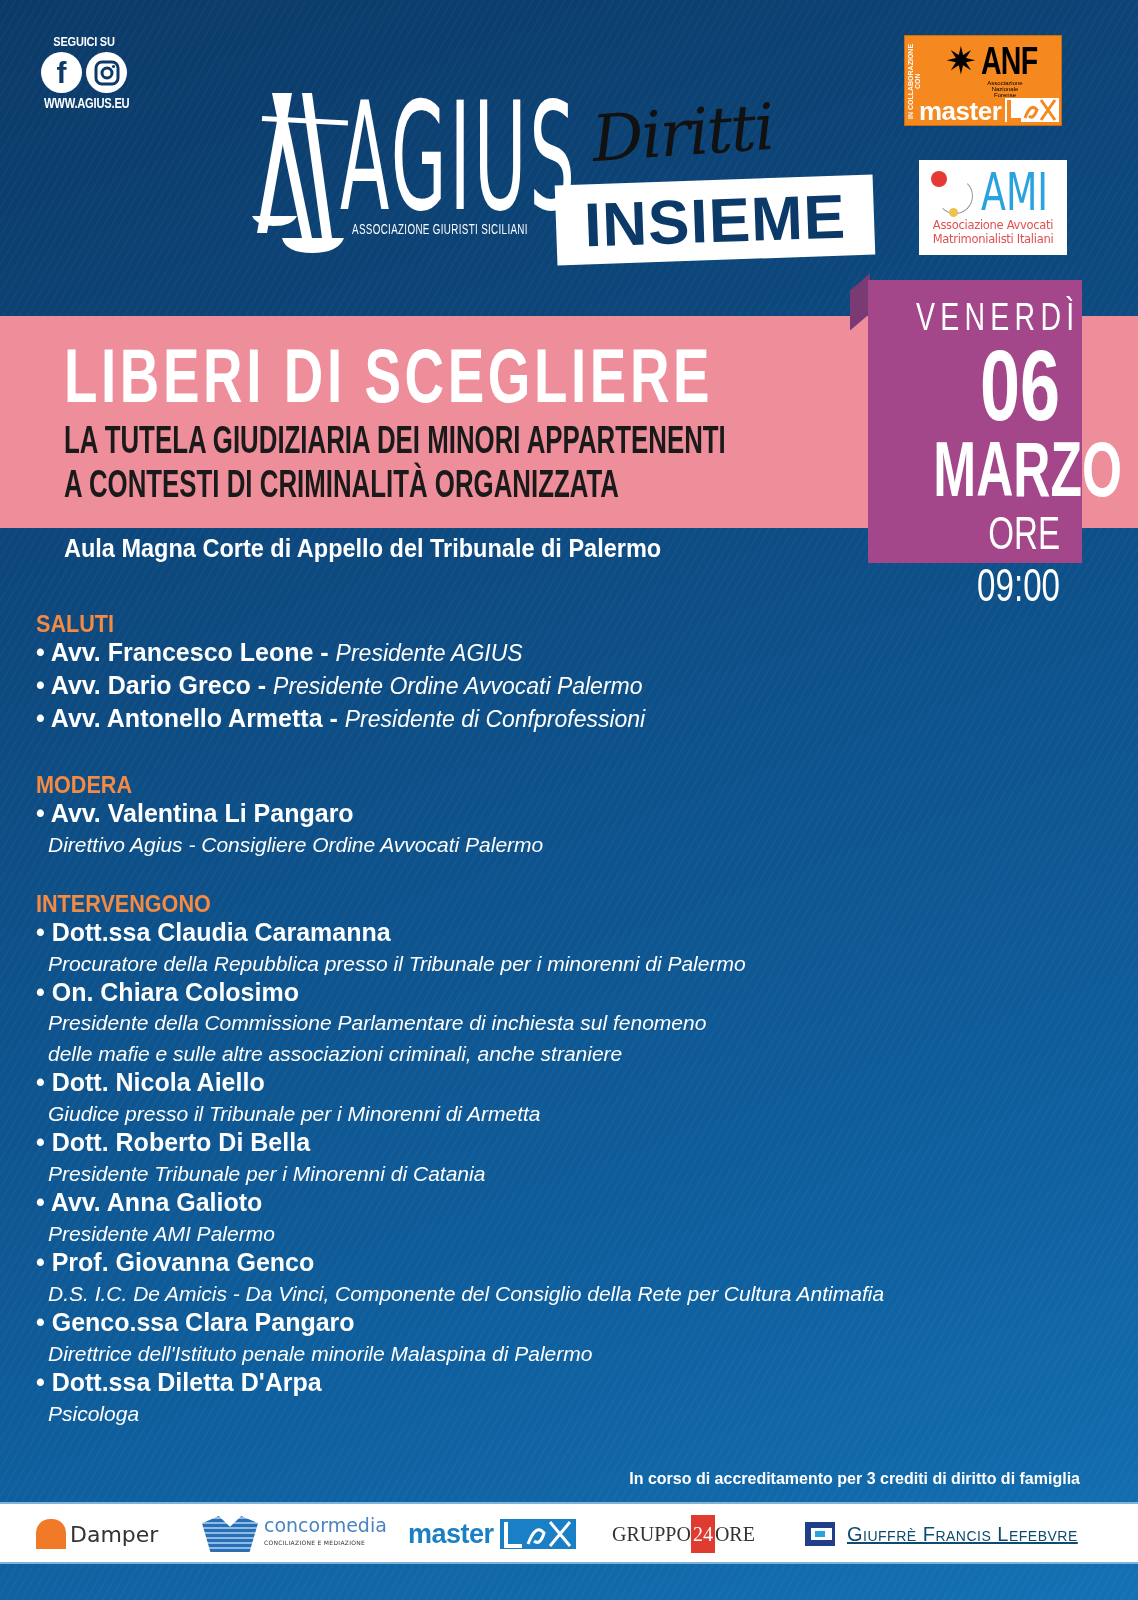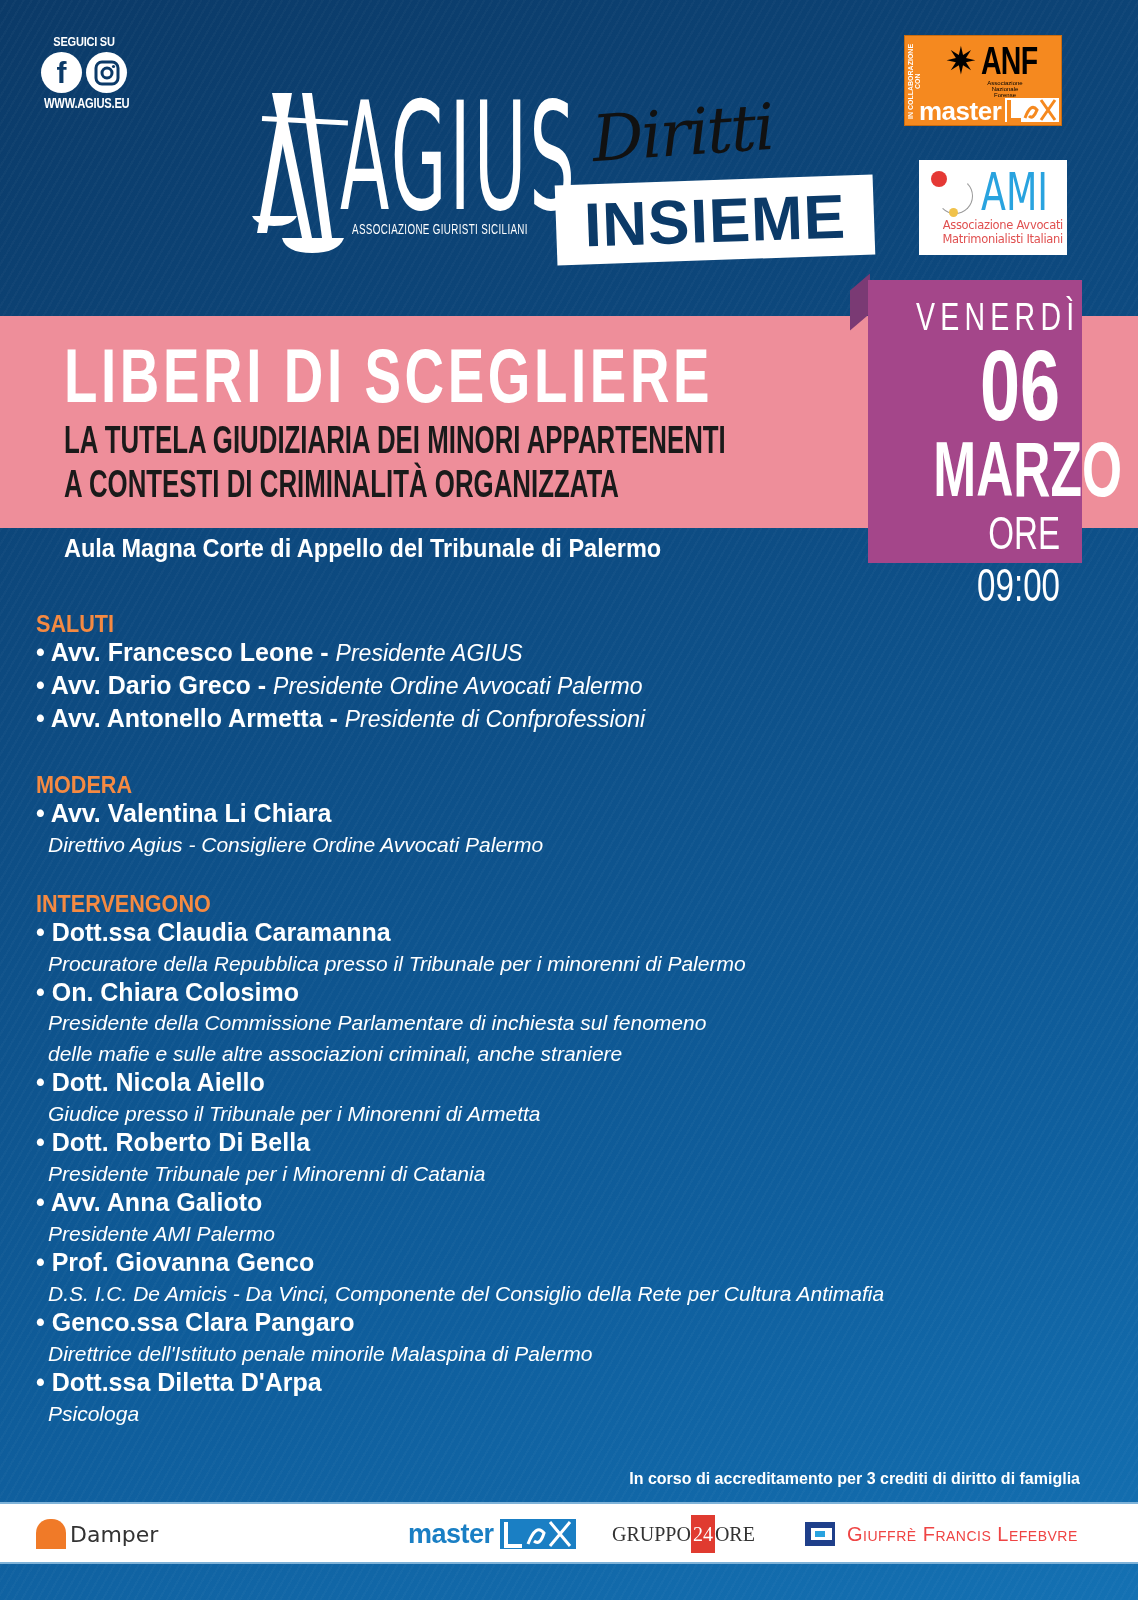--- a/index.html
+++ b/index.html
@@ -41,21 +41,21 @@
   .anf .star { position: absolute; left: 40px; top: 5px; font-size: 38px; color: #000; line-height: 40px; }
   .anf .title { position: absolute; left: 76px; top: 4px; font-size: 38px; font-weight: bold; color: #000; transform: scaleX(0.75); transform-origin: left; letter-spacing: -1px; }
   .anf .sub { position: absolute; left: 80px; top: 44px; font-size: 6px; color: #000; text-align: center; line-height: 6px; width: 40px; }
   .anf .master { position: absolute; left: 14px; top: 60px; font-size: 26px; font-weight: bold; color: #fff; letter-spacing: -0.5px; }
   .anf .lex { position: absolute; left: 100px; top: 62px; width: 54px; height: 24px; background: #fff; }
   .ami { left: 919px; top: 160px; width: 148px; height: 95px; background: #fff; }
   .ami .dot-red { position: absolute; left: 12px; top: 11px; width: 16px; height: 16px; border-radius: 50%; background: #e53935; }
   .ami .dot-yel { position: absolute; left: 30px; top: 48px; width: 9px; height: 9px; border-radius: 50%; background: #f0c24b; }
   .ami .arc { position: absolute; left: 18px; top: 18px; width: 36px; height: 36px; border: 1.5px solid #999; border-radius: 50%; border-left-color: transparent; border-top-color: transparent; }
   .ami .name { position: absolute; left: 62px; top: 2px; font-size: 52px; color: #29a3df; transform: scaleX(0.7); transform-origin: left; font-family: "DejaVu Sans", sans-serif; }
-  .ami .desc { position: absolute; left: 4px; top: 58px; width: 140px; font-size: 11.5px; color: #e05050; text-align: right; line-height: 14px; font-family: "DejaVu Sans", sans-serif; letter-spacing: -0.3px; }
+  .ami .desc { position: absolute; left: 4px; top: 58px; width: 140px; font-size: 11.5px; color: #e05050; text-align: center; line-height: 14px; font-family: "DejaVu Sans", sans-serif; letter-spacing: -0.3px; }
 
   
   .pink { left: 0; top: 316px; width: 1138px; height: 212px; background: #ee8e9a; }
   .title1 { left: 64px; top: 332px; font-size: 76px; font-weight: bold; color: #fff; letter-spacing: 5px; transform: scaleX(0.72); transform-origin: left top; white-space: nowrap; }
   .title2 { left: 64px; top: 418px; font-size: 38px; font-weight: bold; color: #1a1a1a; line-height: 44px; transform: scaleX(0.68); transform-origin: left top; white-space: nowrap; }
 
   
   .datefold { left: 850px; top: 282px; width: 20px; height: 40px; background: #7a3a74; transform: skewY(-40deg); }
   .datebox { left: 868px; top: 280px; width: 214px; height: 283px; background: #a4468a; text-align: right; padding-right: 22px; }
   .datebox .day { font-size: 38px; letter-spacing: 7px; margin-top: 16px; transform: scaleX(0.75); transform-origin: right; }
@@ -87,21 +87,21 @@
   .concor .t small { display: block; font-size: 6px; color: #333; letter-spacing: 0.3px; }
   .mlex { left: 408px; }
   .mlex .t { font-size: 27px; font-weight: bold; color: #1a7fc4; letter-spacing: -0.5px; }
   .mlex .lex { width: 76px; height: 30px; background: #1a7fc4; margin-left: 6px; }
   .g24 { left: 612px; }
   .g24 .t { font-family: "Liberation Serif", serif; font-size: 20px; color: #333; }
   .g24 .red { background: #e03b30; color: #fff; padding: 8px 2px; margin-top: 20px; }
   .giuffre { left: 805px; }
   .giuffre .mark { width: 30px; height: 24px; border: 6px solid #1f3f8a; border-right-width: 3px; margin-right: 12px; position: relative; }
   .giuffre .mark::after { content: ""; position: absolute; left: 4px; top: 3px; width: 10px; height: 6px; background: #29a3df; }
-  .giuffre .t { font-size: 20px; color: #ef4444; letter-spacing: 0.5px; font-variant: small-caps; }
+  .giuffre .t { font-size: 20px; color: #0c4a6e; letter-spacing: 0.5px; font-variant: small-caps; text-decoration: underline; }
 </style>
 </head>
 <body>
 
 <div class="abs social">
   <div class="follow">SEGUICI SU</div>
   <div class="icons">
     <div class="ic">f</div>
     <div class="ic">
       <svg width="26" height="26" viewBox="0 0 26 26">
@@ -178,21 +178,21 @@
 </div>
 <div class="abs row" style="top:671px">
   <span class="name">• Avv. Dario Greco</span><span class="sep"> - </span><span class="role-inline">Presidente Ordine Avvocati Palermo</span>
 </div>
 <div class="abs row" style="top:704px">
   <span class="name">• Avv. Antonello Armetta</span><span class="sep"> - </span><span class="role-inline">Presidente di Confprofessioni</span>
 </div>
 
 <div class="abs section-head" style="top:771px">MODERA</div>
 <div class="abs row" style="top:799px">
-  <span class="name">• Avv. Valentina Li Chiara</span>
+  <span class="name">• Avv. Valentina Li Pangaro</span>
 </div>
 <div class="abs role" style="top:833px">Direttivo Agius - Consigliere Ordine Avvocati Palermo</div>
 
 <div class="abs section-head" style="top:890px">INTERVENGONO</div>
 
 <div class="abs row" style="top:918px"><span class="name">• Dott.ssa Claudia Caramanna</span></div>
 <div class="abs role" style="top:952px">Procuratore della Repubblica presso il Tribunale per i minorenni di Palermo</div>
 
 <div class="abs row" style="top:978px"><span class="name">• On. Chiara Colosimo</span></div>
 <div class="abs role" style="top:1011px">Presidente della Commissione Parlamentare di inchiesta sul fenomeno</div>
@@ -215,20 +215,24 @@
 
 <div class="abs row" style="top:1368px"><span class="name">• Dott.ssa Diletta D'Arpa</span></div>
 <div class="abs role" style="top:1402px">Psicologa</div>
 
 <div class="abs accred">In corso di accreditamento per 3 crediti di diritto di famiglia</div>
 
 <div class="abs strip">
   <div class="sp damper">
     <div class="mark"></div>
     <span class="t">Damper</span>
+  </div>
+  <div class="sp concor">
+    <div class="mark"></div>
+    <span class="t"><span>concormedia</span><small>CONCILIAZIONE E MEDIAZIONE</small></span>
   </div>
   <div class="sp mlex">
     <span class="t">master</span>
     <div class="lex">
       <svg width="76" height="30" viewBox="0 0 76 30">
           <path d="M6 3 L6 27 L22 27" stroke="#fff" stroke-width="4" fill="none"></path>
           <path d="M28 25 Q36 4 44 14 Q40 27 34 22" stroke="#fff" stroke-width="3" fill="none"></path>
           <path d="M50 3 L70 27 M70 3 L50 27" stroke="#fff" stroke-width="3"></path>
         </svg>
     </div>

